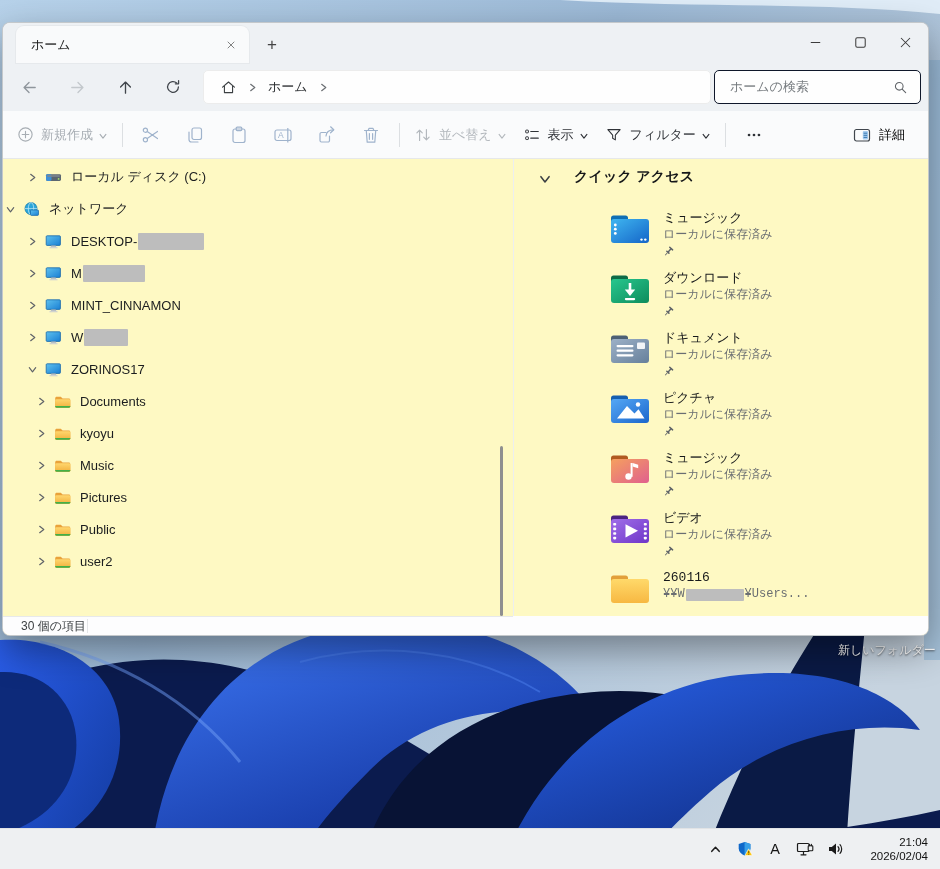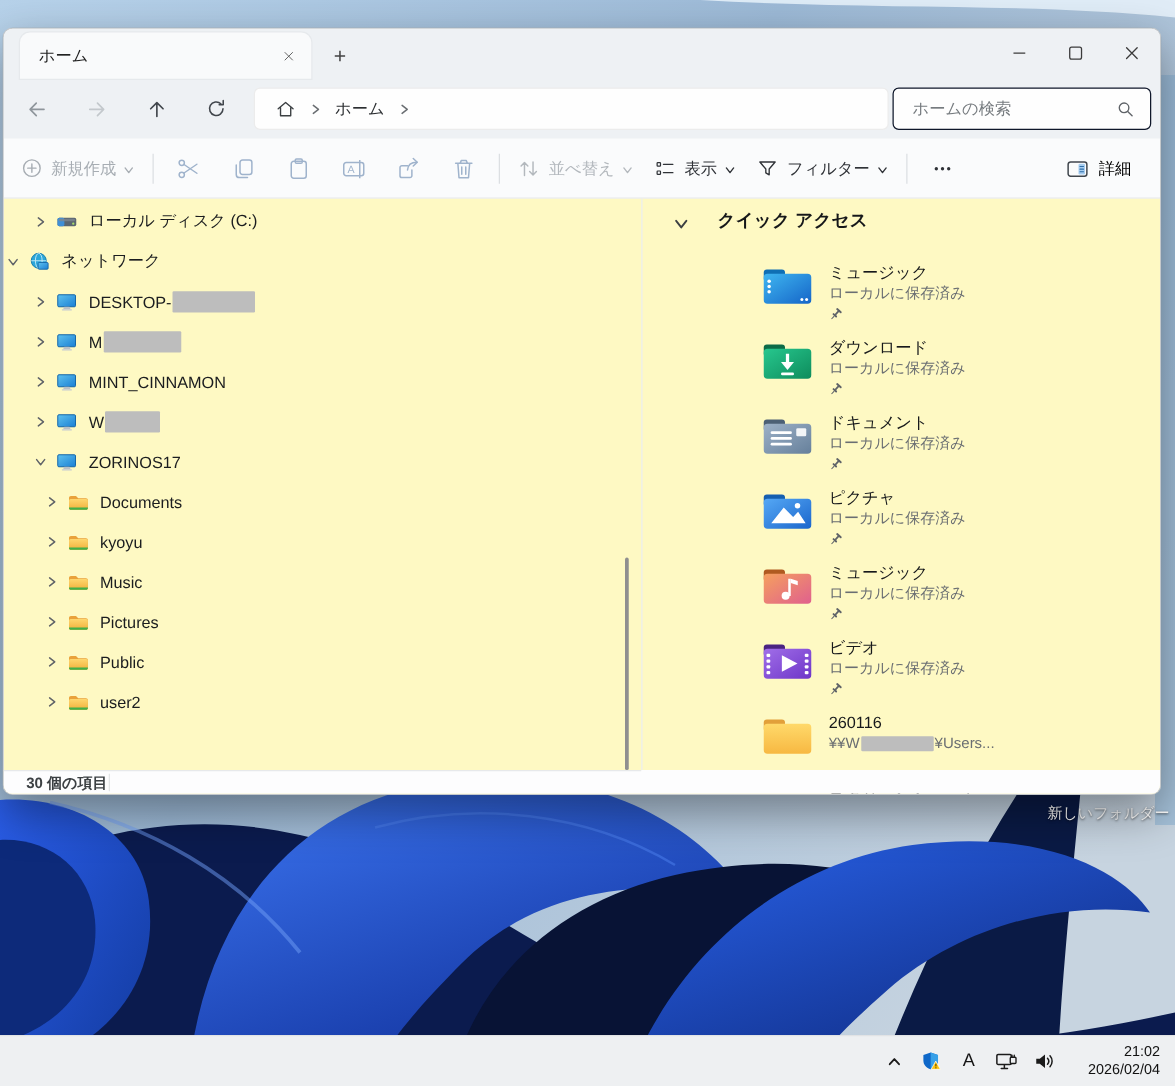--- a/index.html
+++ b/index.html
@@ -91,21 +91,21 @@
   .qa-ficon{position:absolute;left:94px;top:0;}
   .qa-text{position:absolute;left:149px;top:0;}
   .qa-name{font-size:13px;color:#17191b;line-height:17px;}
   .qa-sub{font-size:12px;color:#6a6e72;line-height:17px;display:flex;align-items:center;}
   .qa-sub .redact{height:12px;margin:0 1px;}
   .qa-pin{margin-top:3px;display:flex;}
 
   
   .statusbar{position:absolute;left:0;right:0;bottom:0;height:19px;background:#fdfdfe;}
   .statusbar .hair{position:absolute;left:0;top:0;width:510px;height:1px;background:#e7e9eb;}
-  .status-txt{position:absolute;left:18px;top:2px;font-size:12px;color:#3c4043;font-weight:bold;}
+  .status-txt{position:absolute;left:18px;top:2px;font-size:12px;color:#3c4043;}
   .status-div{position:absolute;left:84px;top:3px;width:1px;height:14px;background:#e3e5e7;}
 
   
   .taskbar{position:absolute;left:0;top:828px;width:940px;height:41px;background:#eef0f2;
     border-top:1px solid rgba(0,0,0,.05);z-index:3;display:flex;align-items:center;box-sizing:border-box;}
   .tray{margin-left:auto;display:flex;align-items:center;height:100%;}
   .tray-btn{width:30px;height:100%;display:flex;align-items:center;justify-content:center;color:#1b1b1b;}
   .ime{font-size:14.5px;color:#141414;}
   .clock{text-align:right;font-size:11.5px;color:#121212;line-height:14px;margin:0 12px 0 8px;min-width:70px;}
 </style>
@@ -831,21 +831,21 @@
     <div class="qa-text">
       <div class="qa-name">ビデオ</div>
       <div class="qa-sub">ローカルに保存済み</div>
       <div class="qa-pin">
                 <svg width="11" height="11">
                   <use href="#pin"></use>
                 </svg>
               </div>
     </div>
   </div>
-          <div class="qa-item" style="top: 410px;">
+          <div class="qa-item" style="top: 410px; font-family: Liberation Mono, monospace;">
     <span class="qa-ficon">
               <svg width="44" height="40" viewBox="0 0 44 36">
                 <use href="#qaFold"></use>
               </svg>
             </span>
     <div class="qa-text">
       <div class="qa-name">260116</div>
       <div class="qa-sub">
                 <span>¥¥W</span>
                 <span class="redact" style="width: 58px;"></span>
@@ -893,17 +893,17 @@
         <svg width="18" height="16">
           <use href="#nettray"></use>
         </svg>
       </div>
     <div class="tray-btn">
         <svg width="16" height="16">
           <use href="#spk"></use>
         </svg>
       </div>
     <div class="clock">
-      <div>21:02</div>
+      <div>21:04</div>
       <div>2026/02/04</div>
     </div>
   </div>
 </div>
 
 </body></html>

